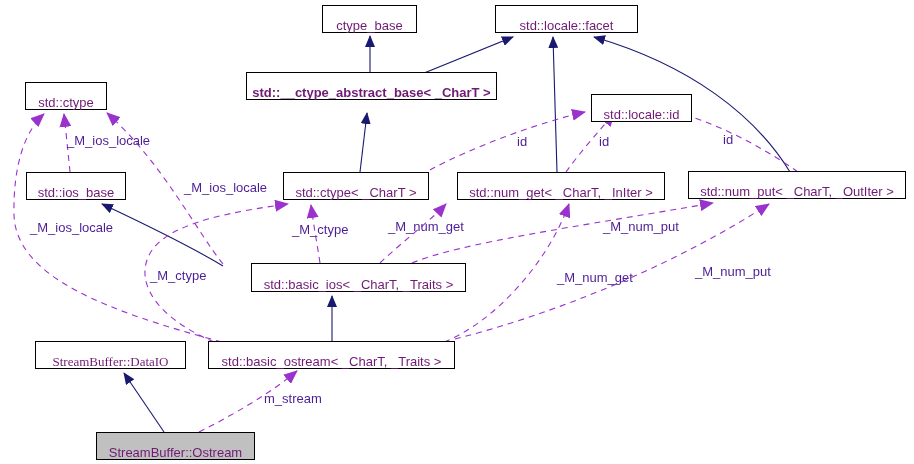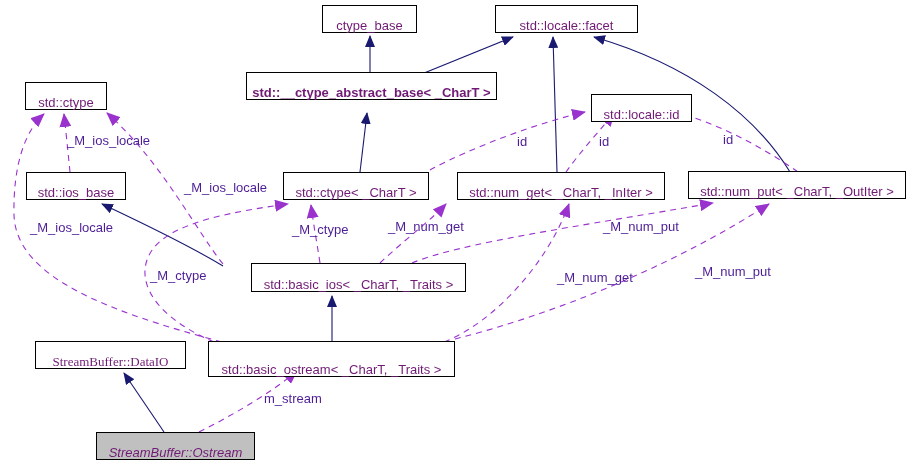--- a/index.html
+++ b/index.html
@@ -6,21 +6,21 @@
   #canvas{
     position:relative;width:914px;height:464px;background:#ffffff;overflow:hidden;
     font-family:"Liberation Sans","DejaVu Sans",sans-serif;
   }
   #edges{position:absolute;left:0;top:0;width:914px;height:464px;}
   .node{
     position:absolute;box-sizing:border-box;border:1px solid #000000;background:#ffffff;
     display:flex;align-items:flex-end;justify-content:center;white-space:nowrap;
     font-size:13px;color:#701a75;line-height:1;
   }
-  .node.focus{background:#c0c0c0;font-style:italic;}
+  .node.focus{background:#c0c0c0;}
   .elabel{
     position:absolute;font-size:13px;color:#4c1d95;white-space:nowrap;line-height:14px;
   }
 </style>
 </head>
 <body>
 
 <div id="canvas">
 
   <svg id="edges" width="914" height="464" viewBox="0 0 914 464">
@@ -87,21 +87,21 @@
     </div>
   <div class="node" style="left:688px;top:171px;width:218px;height:28px;">
       <span>std::num_put&lt; _CharT, _OutIter &gt;</span>
     </div>
   <div class="node" style="left:223px;top:263px;width:215px;height:29px;margin-left:28px;">
       <span>std::basic_ios&lt; _CharT, _Traits &gt;</span>
     </div>
   <div class="node" style="left:35px;top:341px;width:151px;height:28px;font-family:Liberation Serif, serif;">
       <span>StreamBuffer::DataIO</span>
     </div>
-  <div class="node" style="left:208px;top:341px;width:247px;height:36px;">
+  <div class="node" style="left:208px;top:341px;width:247px;height:28px;">
       <span>std::basic_ostream&lt; _CharT, _Traits &gt;</span>
     </div>
   <div class="node focus" style="left:96px;top:432px;width:159px;height:28px;">
       <span>StreamBuffer::Ostream</span>
     </div>
 
   <span class="elabel" style="left:67px;top:134px;">_M_ios_locale</span>
   <span class="elabel" style="left:184px;top:181px;">_M_ios_locale</span>
   <span class="elabel" style="left:30px;top:221px;">_M_ios_locale</span>
   <span class="elabel" style="left:292px;top:223px;">_M_ctype</span>

